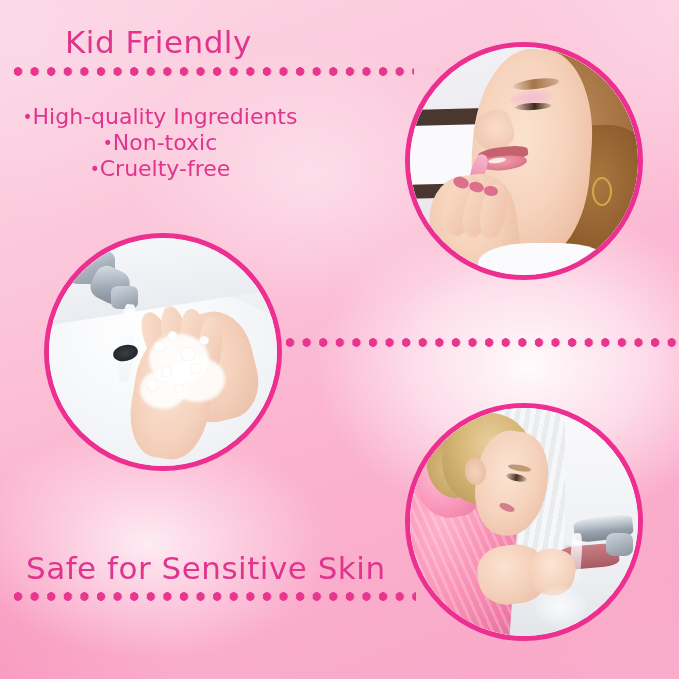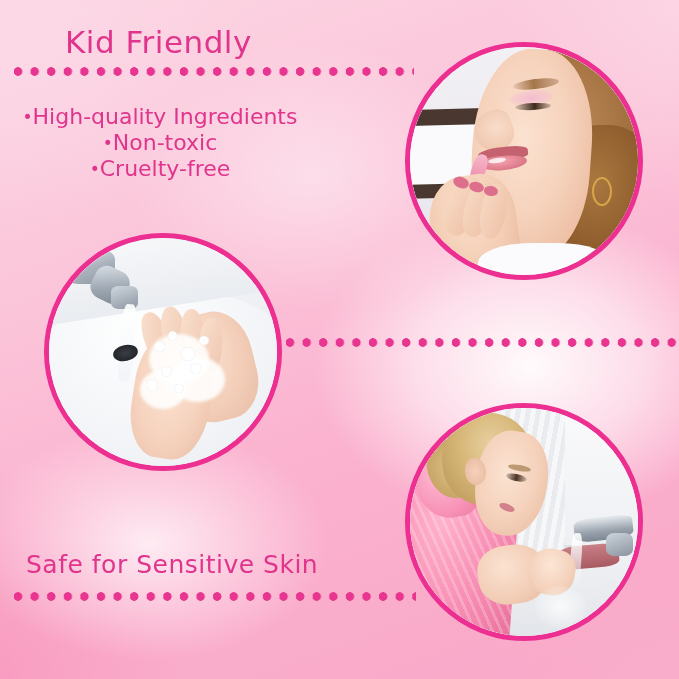--- a/index.html
+++ b/index.html
@@ -44,21 +44,21 @@
   
   .heading{
     position:absolute;
     color:#e0348d;
     font-weight:400;
     letter-spacing:.5px;
     white-space:nowrap;
   }
   #heading-kid-friendly{left:65px;top:24px;font-size:31px;}
   #heading-washable{left:306px;top:294px;font-size:31px;}
-  #heading-safe-skin{left:26px;top:550px;font-size:25px;}
+  #heading-safe-skin{left:26px;top:550px;font-size:31px;}
 
   
   #feature-list{
     position:absolute;left:0px;top:92px;width:320px;
     text-align:center;
     color:#e0348d;
     font-size:22px;
     line-height:26px;
     margin-top:12px;
   }

